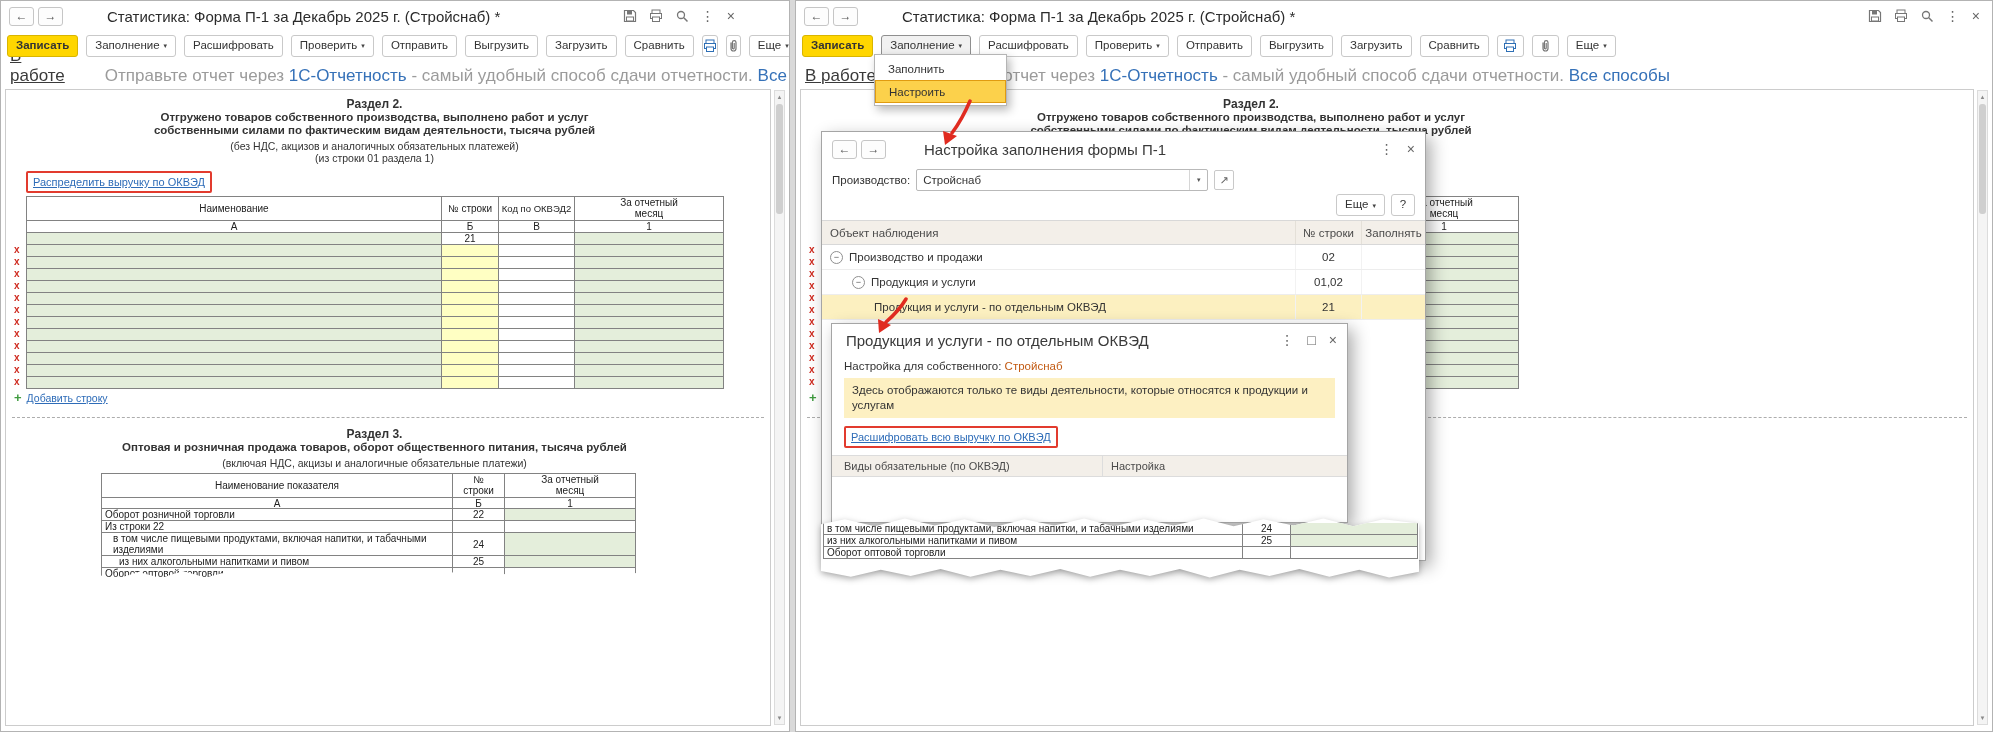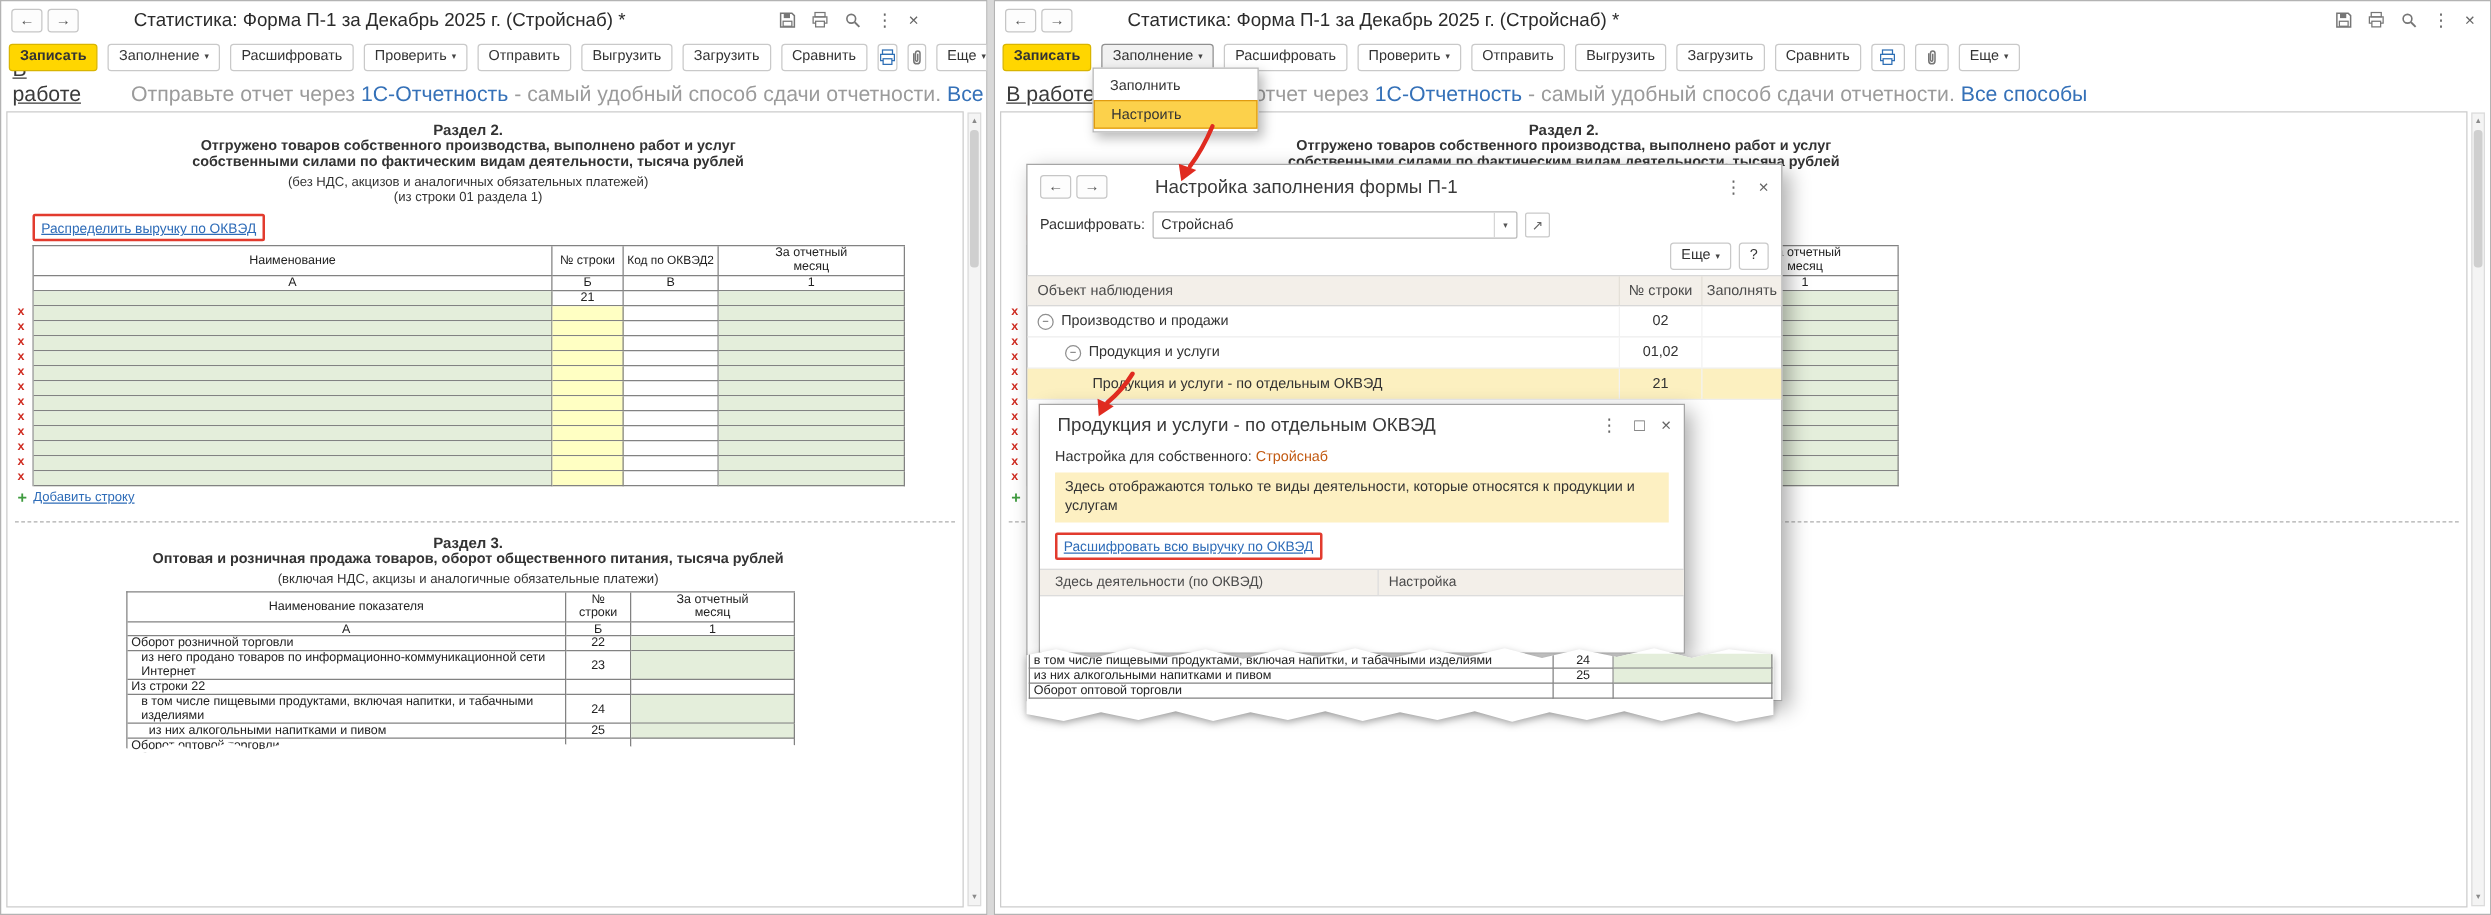--- a/index.html
+++ b/index.html
@@ -354,25 +354,20 @@
           <div class="g3c n">А</div>
           <div class="g3c b">Б</div>
           <div class="g3c v">1</div>
         </div>
         <div class="g3r dr">
               <div class="g3c n">Оборот розничной торговли</div>
               <div class="g3c b">22</div>
               <div class="g3c v cell-green"></div>
             </div>
         <div class="g3r dr">
-              <div class="g3c n ind1">из него продано товаров по информационно-коммуникационной сети Интернет</div>
-              <div class="g3c b">23</div>
-              <div class="g3c v cell-green"></div>
-            </div>
-        <div class="g3r dr">
               <div class="g3c n">Из строки 22</div>
               <div class="g3c b"></div>
               <div class="g3c v"></div>
             </div>
         <div class="g3r dr">
               <div class="g3c n ind1">в том числе пищевыми продуктами, включая напитки, и табачными изделиями</div>
               <div class="g3c b">24</div>
               <div class="g3c v cell-green"></div>
             </div>
         <div class="g3r dr">
@@ -615,21 +610,21 @@
       <button class="nav-btn">
             <span>→</span>
           </button>
       <div class="dlg-title">Настройка заполнения формы П-1</div>
       <div class="dlg-icons">
         <span class="h-icon txt">⋮</span>
         <span class="h-icon txt">×</span>
       </div>
     </div>
     <div class="org-row">
-      <span class="lbl">Расшифровать:</span>
+      <span class="lbl">Производство:</span>
       <div class="combo">
         <span class="combo-val">Стройснаб</span>
         <span class="combo-btn">
               <span>▾</span>
             </span>
       </div>
       <button class="mini-btn">
             <span>↗</span>
           </button>
     </div>
@@ -687,21 +682,21 @@
     <div class="ok-body">
       <div class="org-line">
         <span>Настройка для собственного:</span>
         <span class="org-val">Стройснаб</span>
       </div>
       <div class="info-box">Здесь отображаются только те виды деятельности, которые относятся к продукции и услугам</div>
       <div class="annot-row2">
         <span class="annot-box"><a class="link">Расшифровать всю выручку по ОКВЭД</a></span>
       </div>
       <div class="ok-thead">
-        <div class="ok-c1">Здесь деятельности (по ОКВЭД)</div>
+        <div class="ok-c1">Виды обязательные (по ОКВЭД)</div>
         <div class="ok-c2">Настройка</div>
       </div>
       <div class="ok-empty"></div>
     </div>
   </div>
 
   <div class="torn-strip">
     <div class="torn-inner">
       <div class="frag-row">
         <div class="fg n ind1">в том числе пищевыми продуктами, включая напитки, и табачными изделиями</div>

